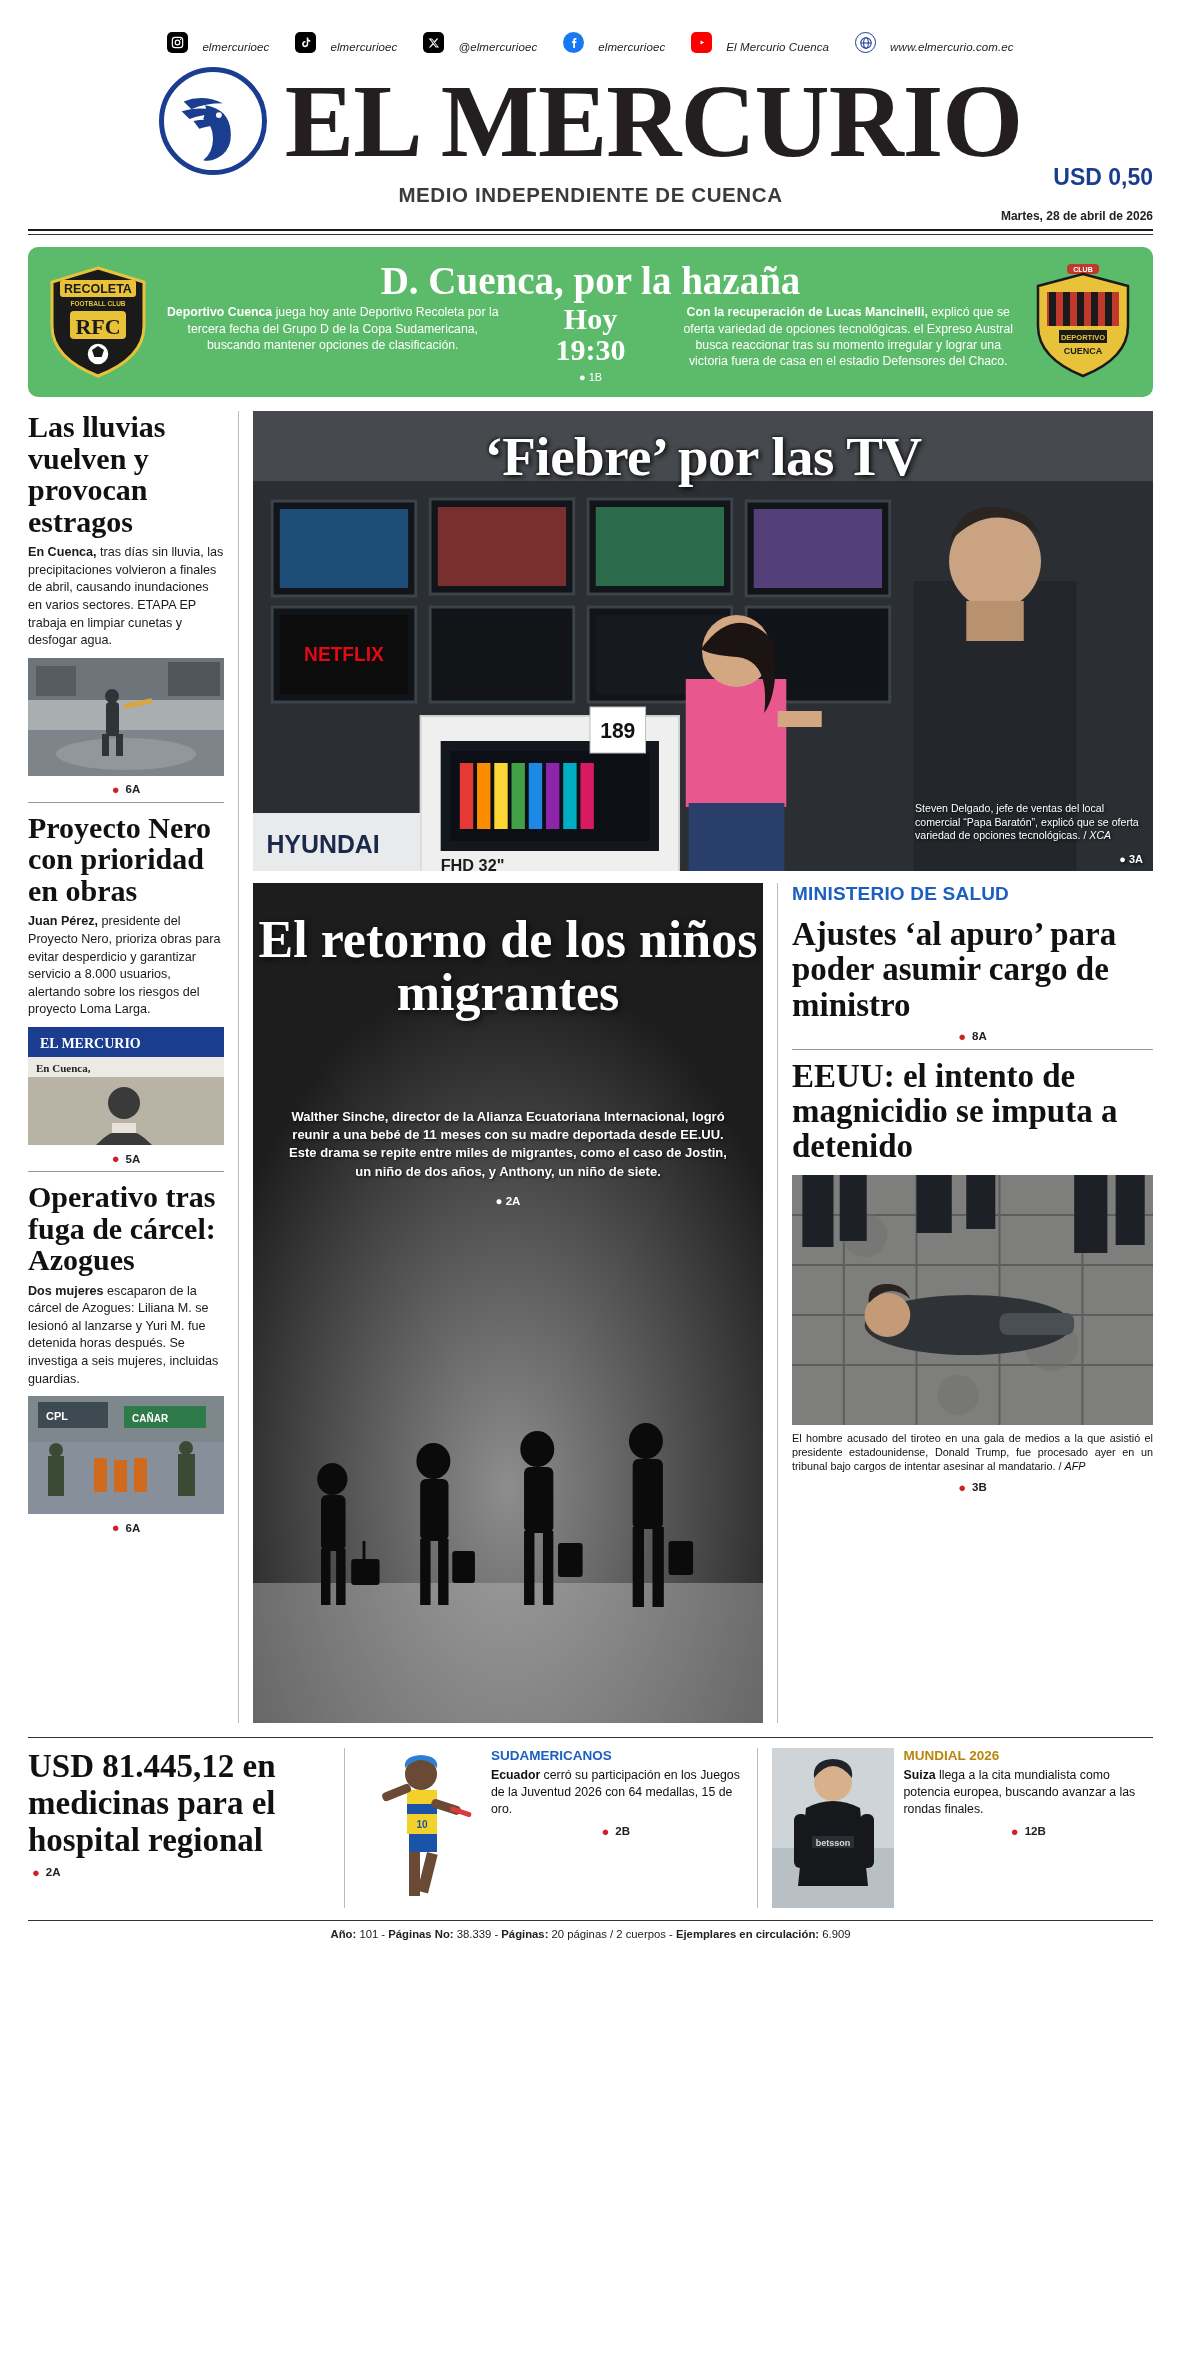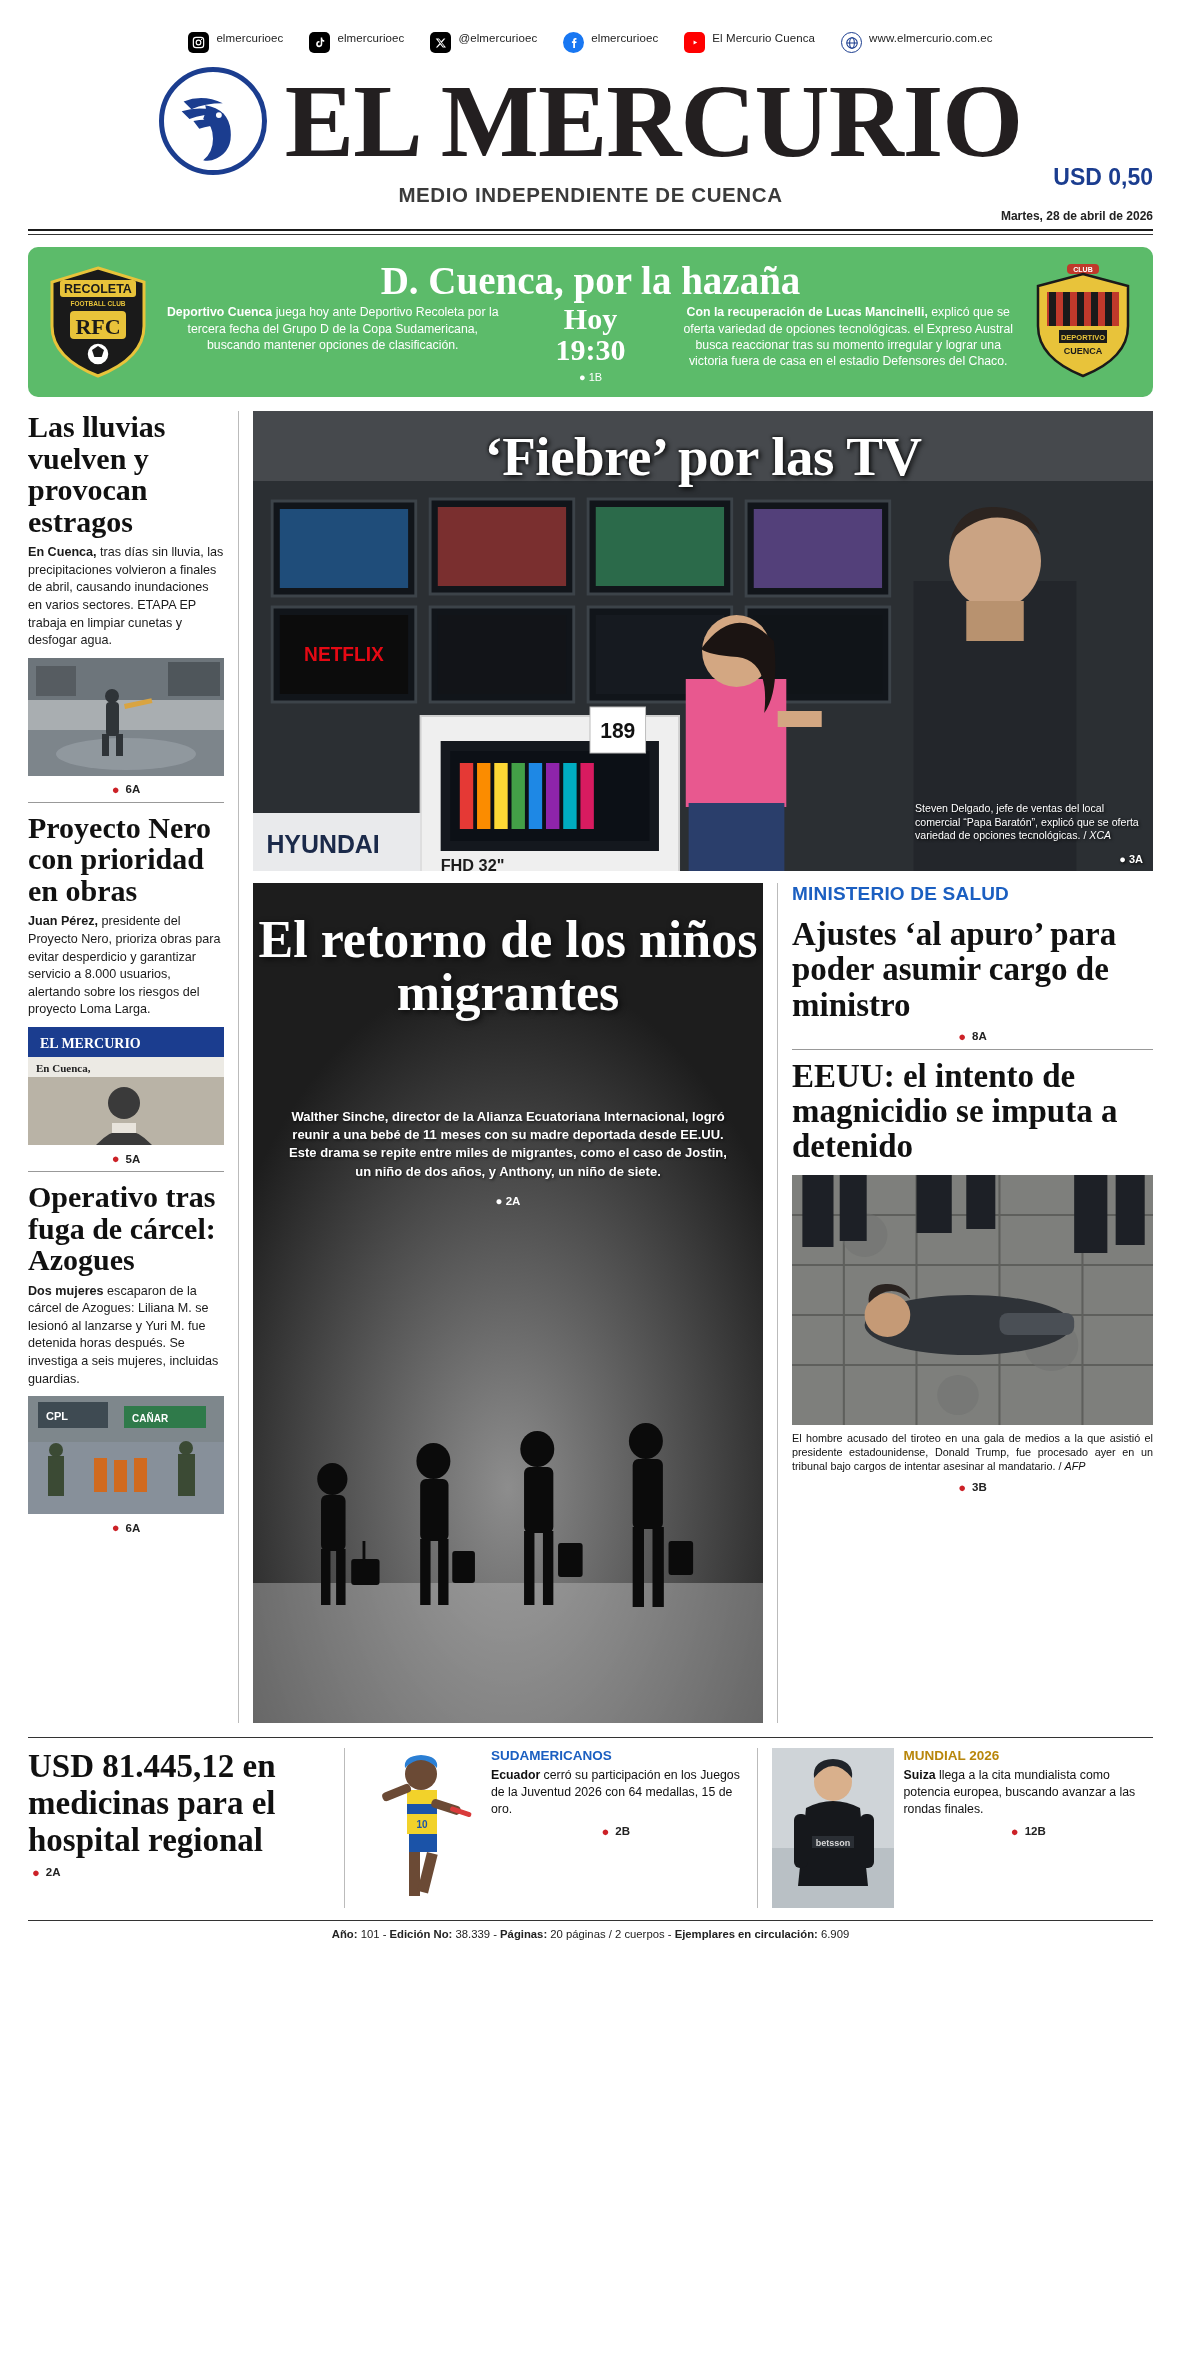--- a/index.html
+++ b/index.html
@@ -13,21 +13,21 @@
   .page { width: 1181px; padding: 18px 28px 10px 28px; }
 
   
   .social-bar {
     display: flex;
     justify-content: center;
     align-items: center;
     gap: 26px;
     padding: 14px 0 10px 0;
   }
-  .social-item { display: flex; align-items: flex-start; gap: 7px; }
+  .social-item { display: flex; align-items: flex-end; gap: 14px; font-style: italic; }
   .social-item .lbl { font-size: 11.5px; color: #222; letter-spacing: .1px; }
   .sicon {
     width: 21px; height: 21px; border-radius: 5px;
     display: flex; align-items: center; justify-content: center;
     color: #fff; font-size: 12px; font-weight: bold; flex: 0 0 auto;
   }
   .sicon svg { display:block; }
 
   
   .masthead {
@@ -702,21 +702,21 @@
             <span class="bullet">●</span>
             <span>12B</span>
           </div>
       </div>
     </div>
   </div>
 
   <div class="footer">
     <b>Año:</b>
     <span>101</span> -
-    <b>Edición No:</b>
+    <b>Páginas No:</b>
     <span>38.339</span> -
     <b>Páginas:</b>
     <span>20 páginas / 2 cuerpos</span> -
     <b>Ejemplares en circulación:</b>
     <span>6.909</span>
   </div>
 
 </div>
 
 </body></html>

